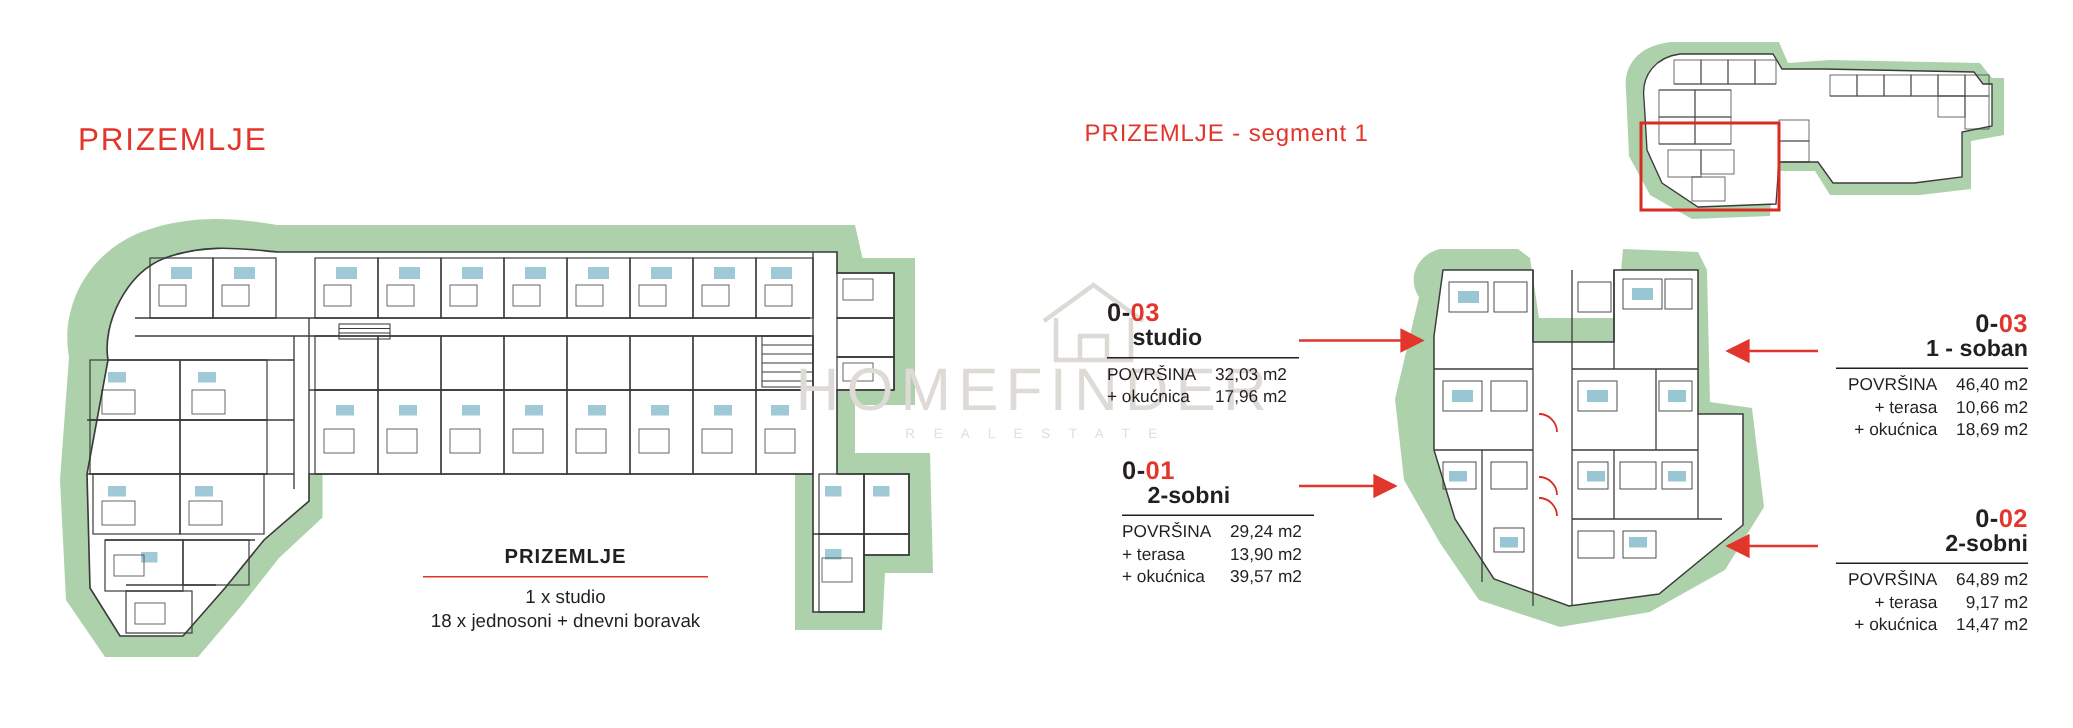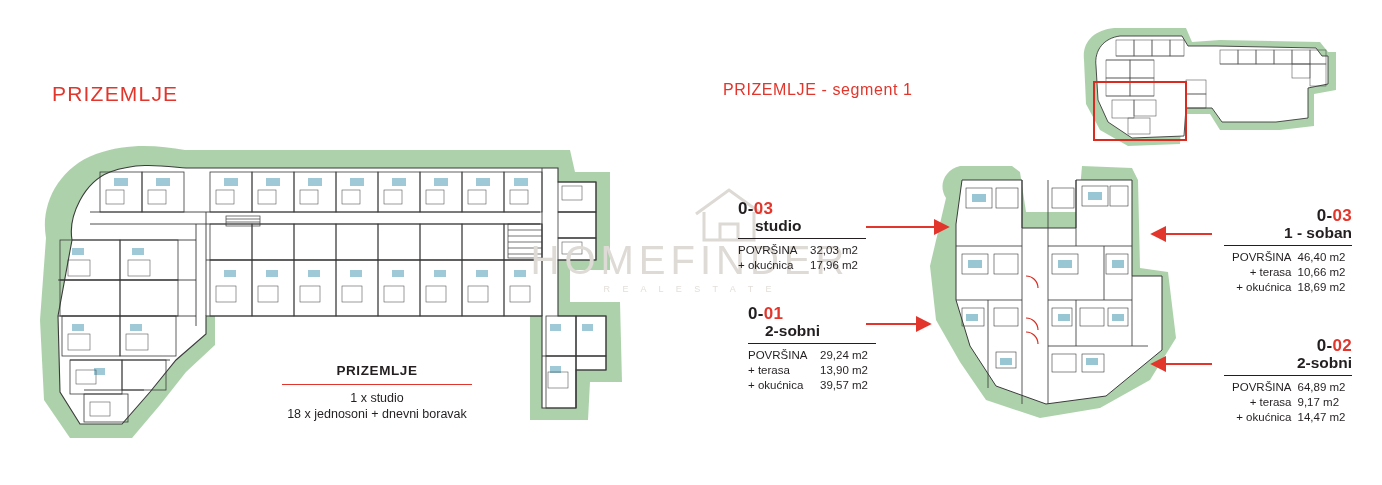--- a/index.html
+++ b/index.html
@@ -142,21 +142,21 @@
   
   .unit.left-side { text-align: left; }
   .unit.left-side .unit-rule { width: 128px; }
   .unit.left-side .row .lbl { width: 72px; }
 
   
   .unit.right-side { text-align: right; }
   .unit.right-side .unit-rule { width: 128px; margin-left: auto; }
   .unit.right-side .row { justify-content: flex-end; }
   .unit.right-side .row .lbl { width: 74px; text-align: right; padding-right: 6px; }
-  .unit.right-side .row .val { width: 58px; text-align: left; }
+  .unit.right-side .row .val { width: 58px; text-align: right; }
 
   .u-03 { left: 738px; top: 200px; }
   .u-01 { left: 748px; top: 305px; }
   .u-04 { left: 1222px; top: 207px; width: 130px; }
   .u-02 { left: 1222px; top: 337px; width: 130px; }
 
   
   .arrow-svg { position: absolute; left: 0; top: 0; width: 1382px; height: 485px; pointer-events: none; }
 </style>
 </head>

